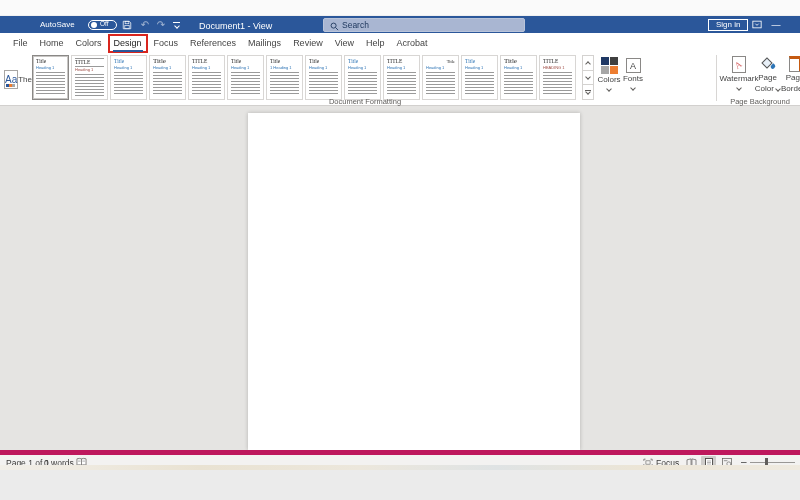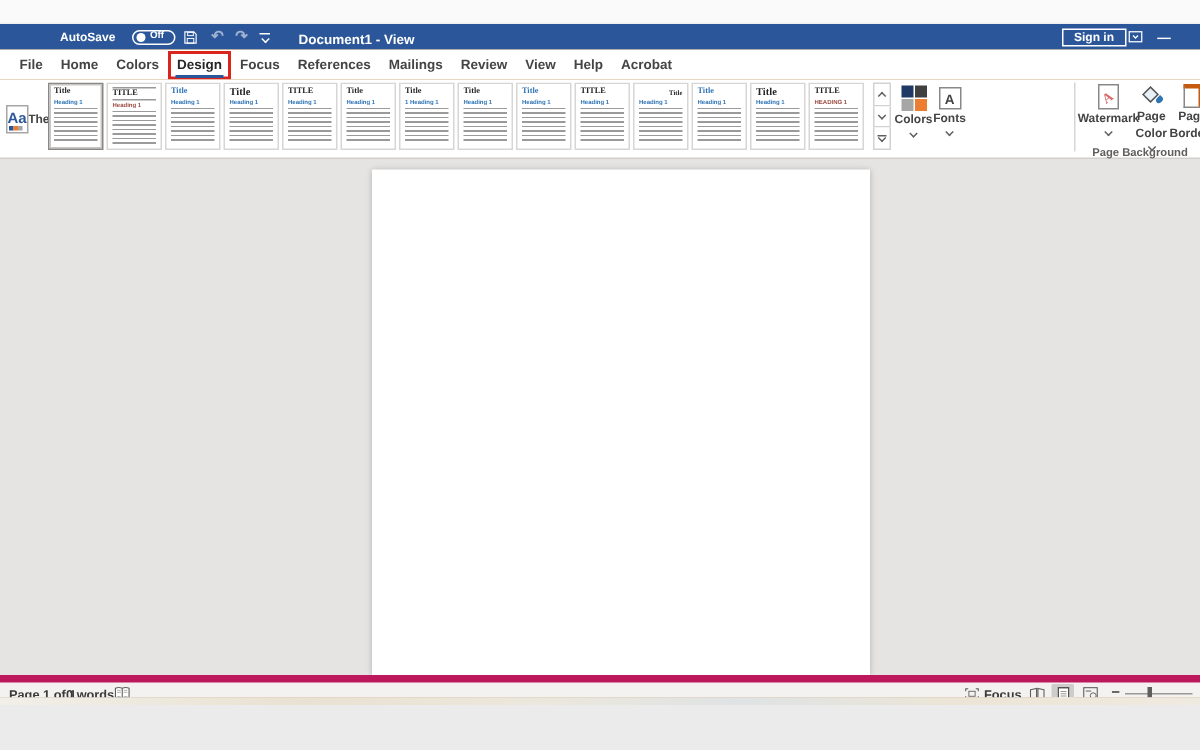--- a/index.html
+++ b/index.html
@@ -1,17 +1,17 @@
 <!DOCTYPE html>
 <html><head>
 <meta charset="utf-8">
 <style>
   html,body{margin:0;padding:0;}
   body{font-family:"Liberation Sans", sans-serif; background:#ddd;}
-  .screen{position:relative;width:800px;height:500px;overflow:hidden;background:#a16207;font-weight:bold;}
+  .screen{position:relative;width:800px;height:500px;overflow:hidden;background:#4d7c0f;}
 
   
   .top-strip{position:absolute;left:0;top:0;width:800px;height:16px;background:#fafafa;border-bottom:1px solid #f0f0f0;box-sizing:border-box;}
 
   
   .titlebar{position:absolute;left:0;top:16px;width:800px;height:17px;background:#2b579a;color:#fff;}
   .titlebar *{box-sizing:border-box;}
   .autosave-label{position:absolute;left:40px;top:4px;font-size:8px;color:#fff;}
   .autosave-toggle{position:absolute;left:88px;top:3.5px;width:29px;height:10px;border:1px solid #fff;border-radius:6px;display:flex;align-items:center;padding:0 2px;cursor:pointer;}
   .autosave-knob{width:6px;height:6px;border-radius:50%;background:#fff;}
@@ -153,20 +153,27 @@
         <span>↶</span>
       </div>
     <div class="tb-icon tb-redo">
         <span>↷</span>
       </div>
     <div class="tb-icon tb-qat">
       <span class="qat-line"></span>
       <span class="chev"></span>
     </div>
     <span class="doc-title">Document1 - View</span>
+    <div class="search-box">
+      <svg width="9" height="9" viewBox="0 0 10 10">
+          <circle cx="4" cy="4" r="2.8" fill="none" stroke="#20395f"></circle>
+          <line x1="6.2" y1="6.2" x2="9" y2="9" stroke="#20395f"></line>
+        </svg>
+      <span class="search-text">Search</span>
+    </div>
     <div class="signin-btn">Sign in</div>
     <div class="tb-icon ribbon-opts">
       <svg width="10" height="9" viewBox="0 0 12 10">
           <rect x="1" y="1" width="10" height="8" fill="none" stroke="#fff"></rect>
           <path d="M4 4 L6 6 L8 4" fill="none" stroke="#fff"></path>
         </svg>
     </div>
     <div class="tb-icon win-min">
         <span>—</span>
       </div>
@@ -323,20 +330,21 @@
       <span class="rb-label">Page</span>
       <span class="rb-label"><span>Color</span> <span class="small-chev"></span></span>
     </div>
 
     <div class="pb-btn pageborders-btn">
       <div class="pgb-icon"></div>
       <span class="rb-label">Page</span>
       <span class="rb-label">Borders</span>
     </div>
 
+    <div class="group-label gl-docfmt">Document Formatting</div>
     <div class="group-label gl-pagebg">Page Background</div>
   </div>
 
   <div class="workspace">
     <div class="doc-page"></div>
   </div>
 
   <div class="statusbar">
     <span class="sb-item sb-pageinfo">Page 1 of 1</span>
     <span class="sb-item sb-words">0 words</span>

